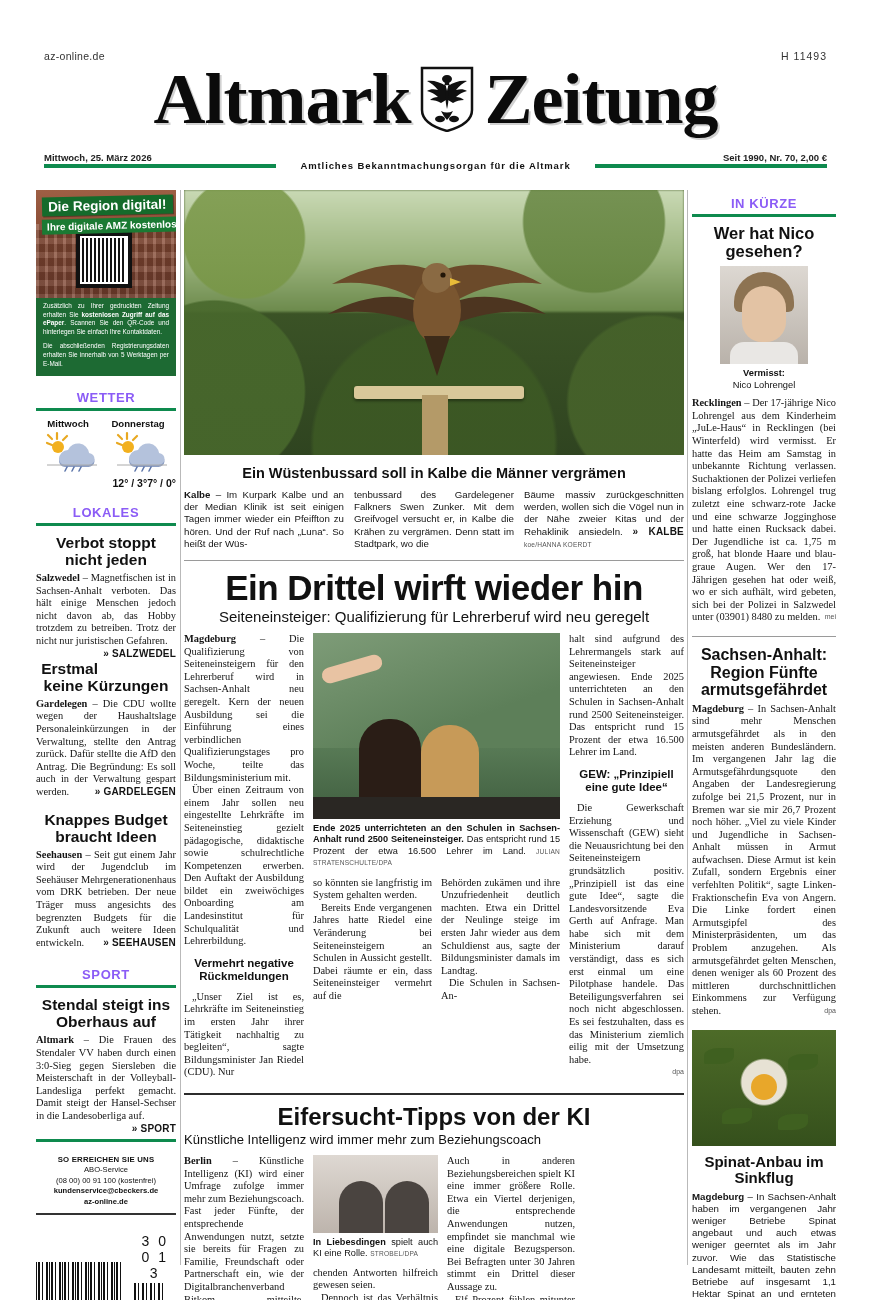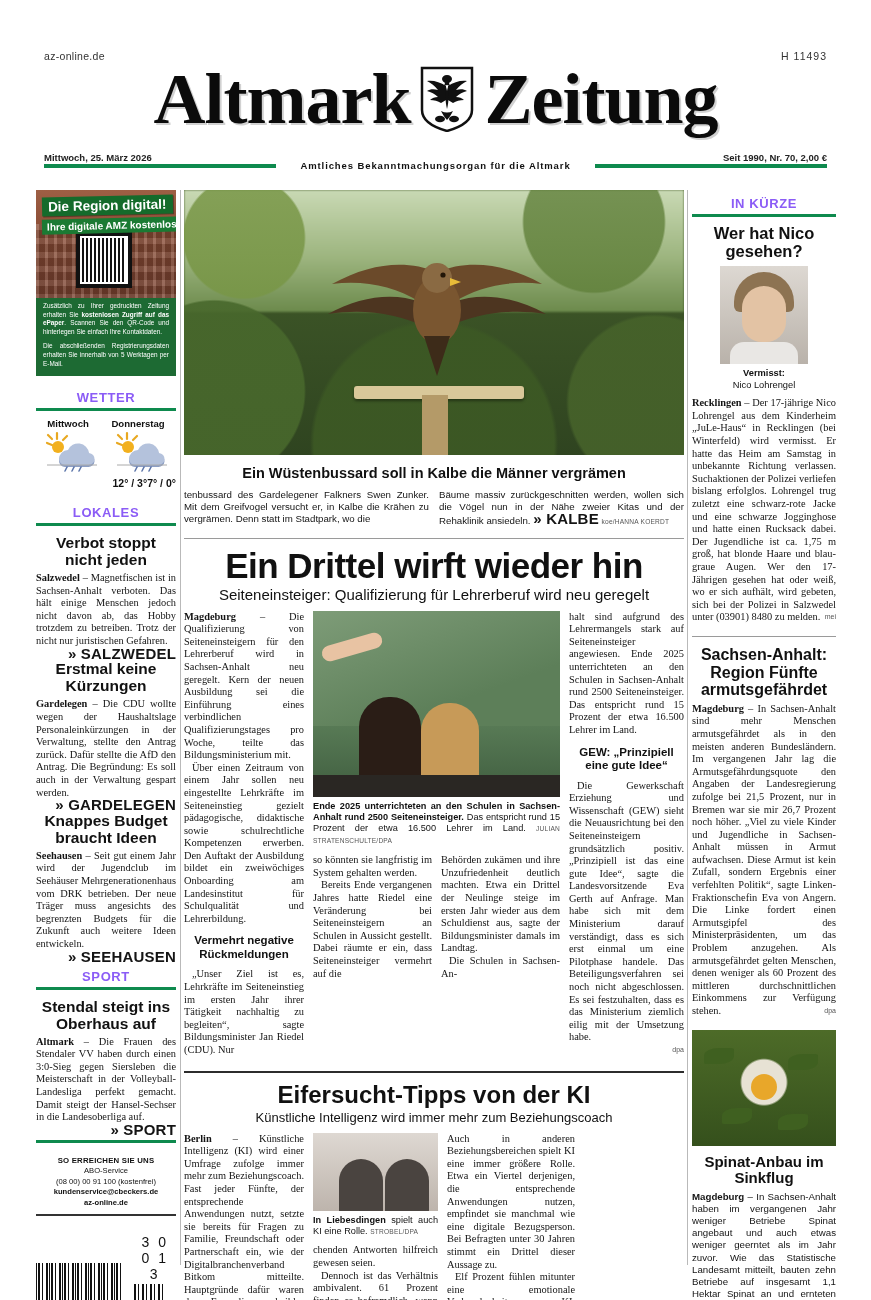--- a/index.html
+++ b/index.html
@@ -253,21 +253,21 @@
     font-family: "Liberation Sans", sans-serif;
     font-size: 9.7px;
     line-height: 12.2px;
   }
   .body p { margin: 0; text-indent: 0; }
   .body p + p { text-indent: 8px; }
   .dl { font-weight: bold; }
   .ref {
     font-family: "Liberation Sans", sans-serif;
     font-weight: bold;
-    font-size: 15px;
+    font-size: 10px;
     letter-spacing: .2px;
     white-space: nowrap;
   }
   .cred {
     font-family: "Liberation Sans", sans-serif;
     font-size: 6.6px;
     color: #555;
     letter-spacing: .2px;
   }
   .agency {
@@ -344,21 +344,21 @@
     font-family: "Liberation Sans", sans-serif;
     font-weight: bold;
     font-size: 24px;
     line-height: 26px;
     text-align: center;
     margin: 4px 0 2px;
   }
   .mid-sub {
     font-family: "Liberation Sans", sans-serif;
     font-size: 13px;
-    text-align: center;
+    text-align: left;
     margin-bottom: 8px;
   }
   .subhead {
     font-family: "Liberation Sans", sans-serif;
     font-weight: bold;
     font-size: 11.5px;
     line-height: 13.5px;
     text-align: center;
     margin: 9px 0 7px;
   }
@@ -685,20 +685,23 @@
           </svg>
         </div>
         <div class="perch"></div>
         <div class="post"></div>
       </div>
 
       <div class="capt-hl">Ein Wüstenbussard soll in Kalbe die Männer vergrämen</div>
 
       <div class="three">
         <div class="body sans">
+          <p><span class="dl">Kalbe</span><span> – Im Kurpark Kalbe und an der Median Klinik ist seit einigen Tagen immer wieder ein Pfeiffton zu hören. Und der Ruf nach „Luna“. So heißt der Wüs-</span></p>
+        </div>
+        <div class="body sans">
           <p>tenbussard des Gardelegener Falkners Swen Zunker. Mit dem Greifvogel versucht er, in Kalbe die Krähen zu vergrämen. Denn statt im Stadtpark, wo die</p>
         </div>
         <div class="body sans">
           <p><span>Bäume massiv zurückgeschnitten werden, wollen sich die Vögel nun in der Nähe zweier Kitas und der Rehaklinik ansiedeln.</span>
           <span class="ref">» KALBE</span>
           <span class="cred">koe/HANNA KOERDT</span></p>
         </div>
       </div>
 
       <div class="hr-thin"></div>

